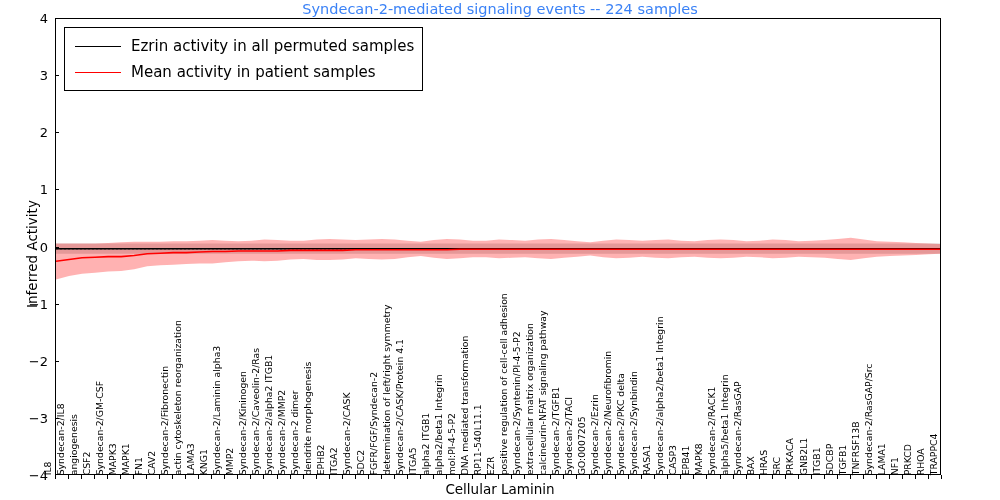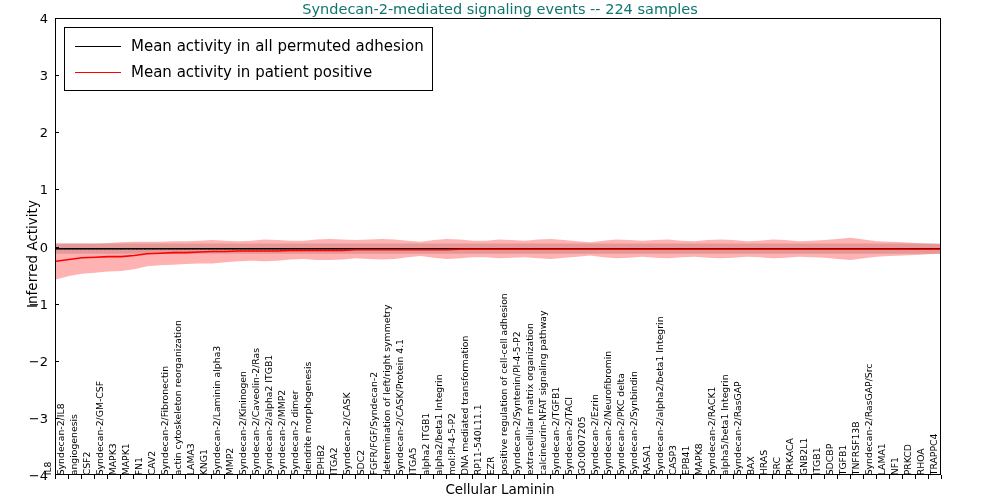--- a/index.html
+++ b/index.html
@@ -8,21 +8,21 @@
     width:1000px; height:500px;
     background:#ffffff;
     font-family:"DejaVu Sans", sans-serif;
     overflow:hidden;
     position:relative;
   }
   #figure { position:absolute; left:0; top:0; width:1000px; height:500px; }
 
   #title {
     position:absolute; left:0; top:1px; width:1000px;
-    text-align:center; font-size:14.5px; color:#0f766e;
+    text-align:center; font-size:14.5px; color:#3b82f6;
     white-space:nowrap;
   }
 
   
   #plot {
     position:absolute;
     left:55px; top:18px;
     width:886px; height:457px;
     border:1.1px solid #000;
     background:#ffffff;
@@ -253,25 +253,25 @@
       <div class="xlab" style="left: 843.712px;">NF1</div>
       <div class="xlab" style="left: 856.741px;">PRKCD</div>
       <div class="xlab" style="left: 869.771px;">RHOA</div>
       <div class="xlab" style="left: 882.8px;">TRAPPC4</div>
     </div>
   <div id="xlabel">Cellular Laminin</div>
 
   <div id="legend">
     <div class="leg-row">
       <span class="leg-line"></span>
-      <span class="leg-text">Mean activity in all permuted adhesion</span>
+      <span class="leg-text">Ezrin activity in all permuted samples</span>
     </div>
     <div class="leg-row">
       <span class="leg-line red"></span>
-      <span class="leg-text">Mean activity in patient positive</span>
+      <span class="leg-text">Mean activity in patient samples</span>
     </div>
   </div>
 
 <div class="ytick-label" style="right: 952px; top: 475px;">−4</div>
     <div class="ytick-label" style="right: 952px; top: 417.875px;">−3</div>
     <div class="ytick-mark" style="top: 417.875px;"></div>
     <div class="ytick-label" style="right: 952px; top: 360.75px;">−2</div>
     <div class="ytick-mark" style="top: 360.75px;"></div>
     <div class="ytick-label" style="right: 952px; top: 303.625px;">−1</div>
     <div class="ytick-mark" style="top: 303.625px;"></div>

